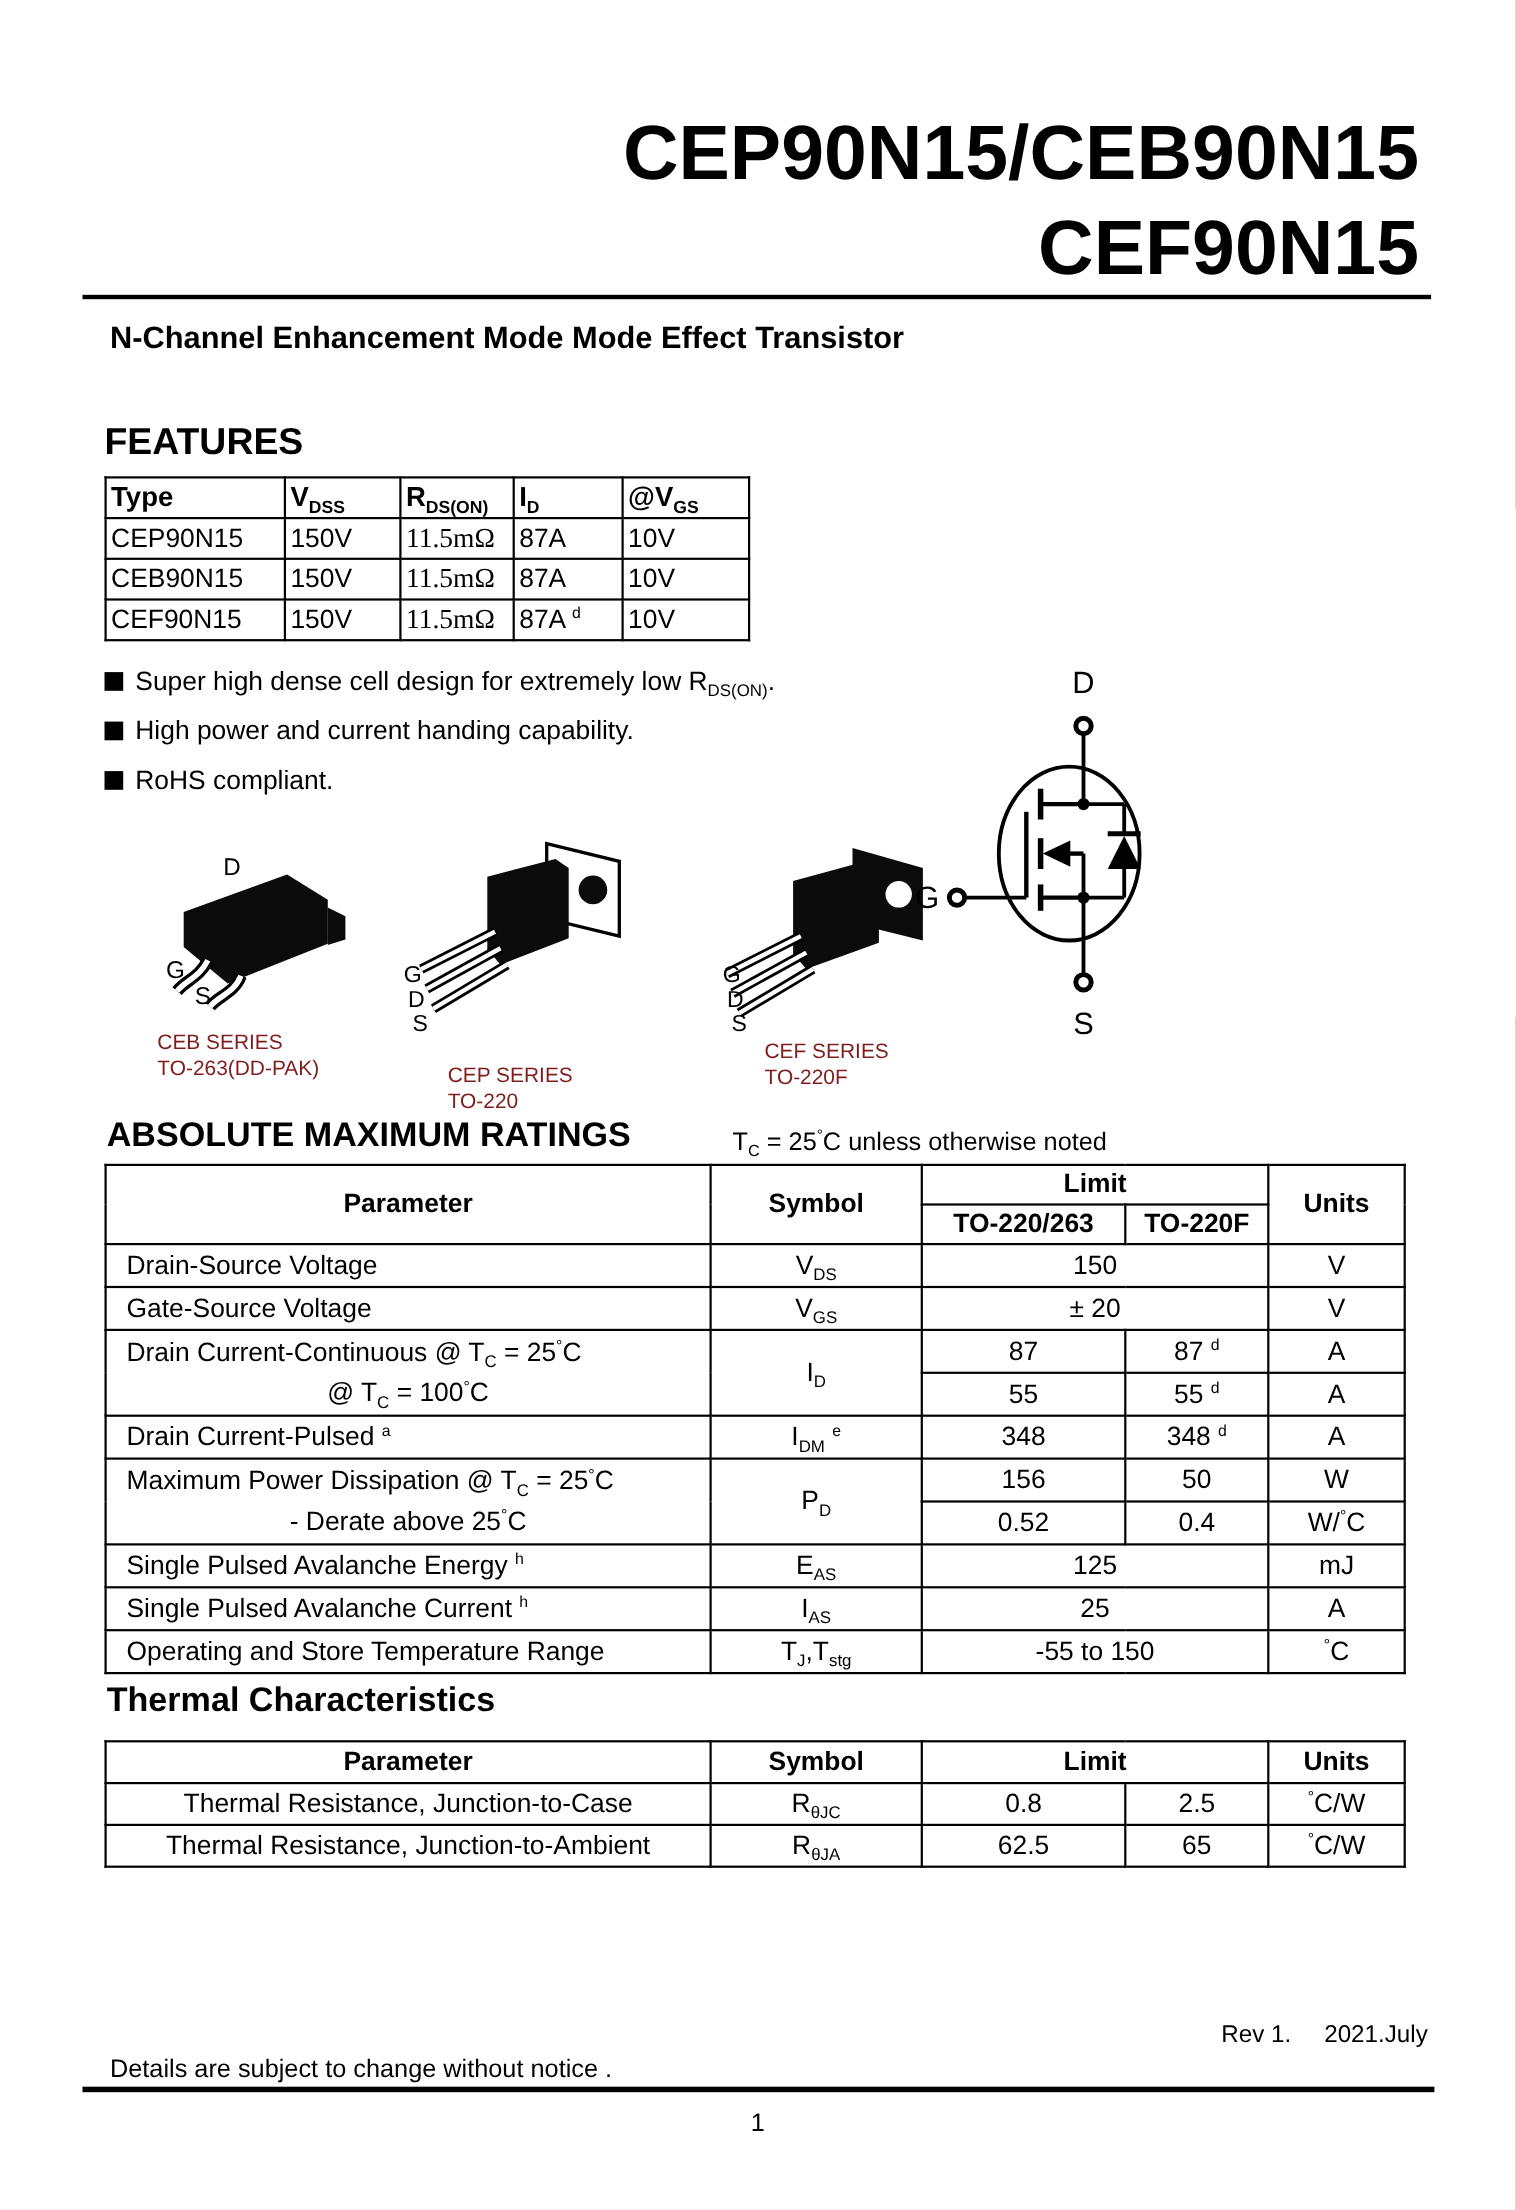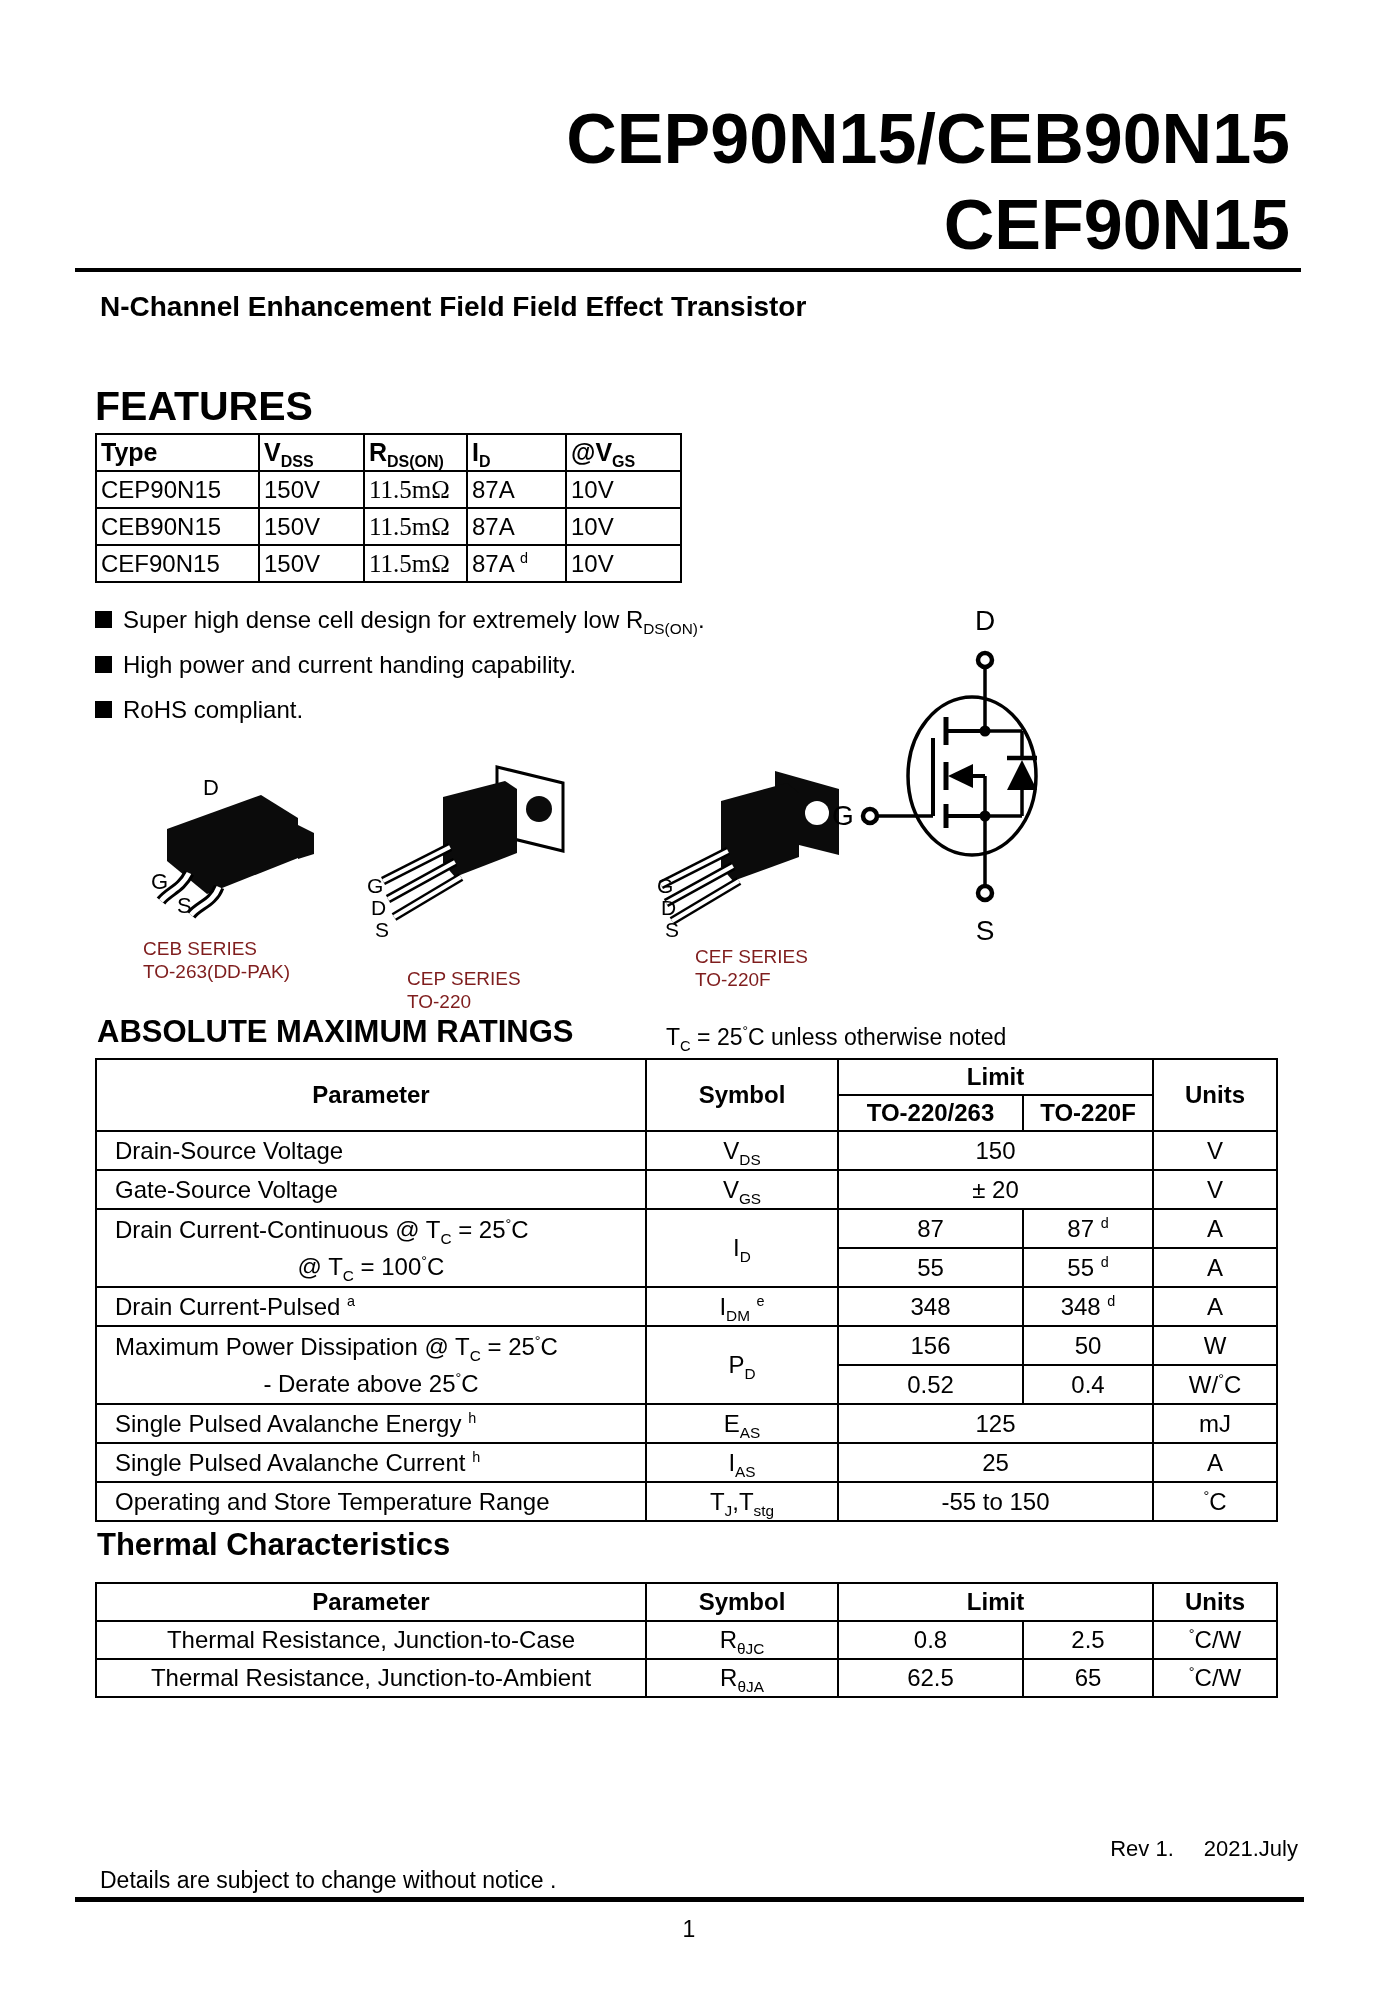--- a/index.html
+++ b/index.html
@@ -6,21 +6,21 @@
   .page{position:relative;width:1378px;height:2009px;background:#ffffff;color:#000;
         font-family:"Liberation Sans","DejaVu Sans",sans-serif;overflow:hidden;margin:0 auto;}
   sub{font-size:64%;line-height:0;}
   sup{font-size:60%;line-height:0;}
   
   .title{position:absolute;top:96px;right:88px;text-align:right;font-weight:bold;
          font-size:70px;line-height:86px;letter-spacing:0px;margin-left:36px;}
   .rule-top{position:absolute;left:75px;top:268px;width:1226px;height:4px;background:#000;}
   .subtitle{position:absolute;left:100px;top:291px;font-size:28px;font-weight:bold;}
   
-  .features-h{position:absolute;left:95px;top:383px;font-size:41px;font-weight:bold;}
+  .features-h{position:absolute;left:95px;top:383px;font-size:34px;font-weight:bold;}
   table{border-collapse:collapse;}
   .ftable{position:absolute;left:95px;top:433px;width:585px;font-size:24px;text-align:left;table-layout:fixed;}
   .ftable th,.ftable td{border:2px solid #000;height:35px;padding:0 4px;}
   .ftable th{font-weight:bold;font-size:25px;}
   .serif{font-family:"Liberation Serif","DejaVu Serif",serif;font-size:25px;}
   .bullets{position:absolute;left:95px;top:606px;font-size:24px;}
   .bullet{display:flex;align-items:flex-start;margin-bottom:17px;}
   .sq{width:17px;height:17px;background:#000;margin-right:11px;margin-top:5px;flex:none;}
   
   .pkg-label{position:absolute;font-size:19px;color:#7f1d1d;line-height:23px;margin-top:13px;}
@@ -51,21 +51,21 @@
 </head>
 <body>
 
 <div class="page">
 
   <div class="title">
     <div>CEP90N15/CEB90N15</div>
     <div>CEF90N15</div>
   </div>
   <div class="rule-top"></div>
-  <div class="subtitle">N-Channel Enhancement Field Field Effect Transistor</div>
+  <div class="subtitle">N-Channel Enhancement Mode Mode Effect Transistor</div>
 
   <div class="features-h">FEATURES</div>
 
   <table class="ftable">
     <colgroup>
         <col style="width:163px">
         <col style="width:105px">
         <col style="width:103px">
         <col style="width:99px">
         <col style="width:115px">

